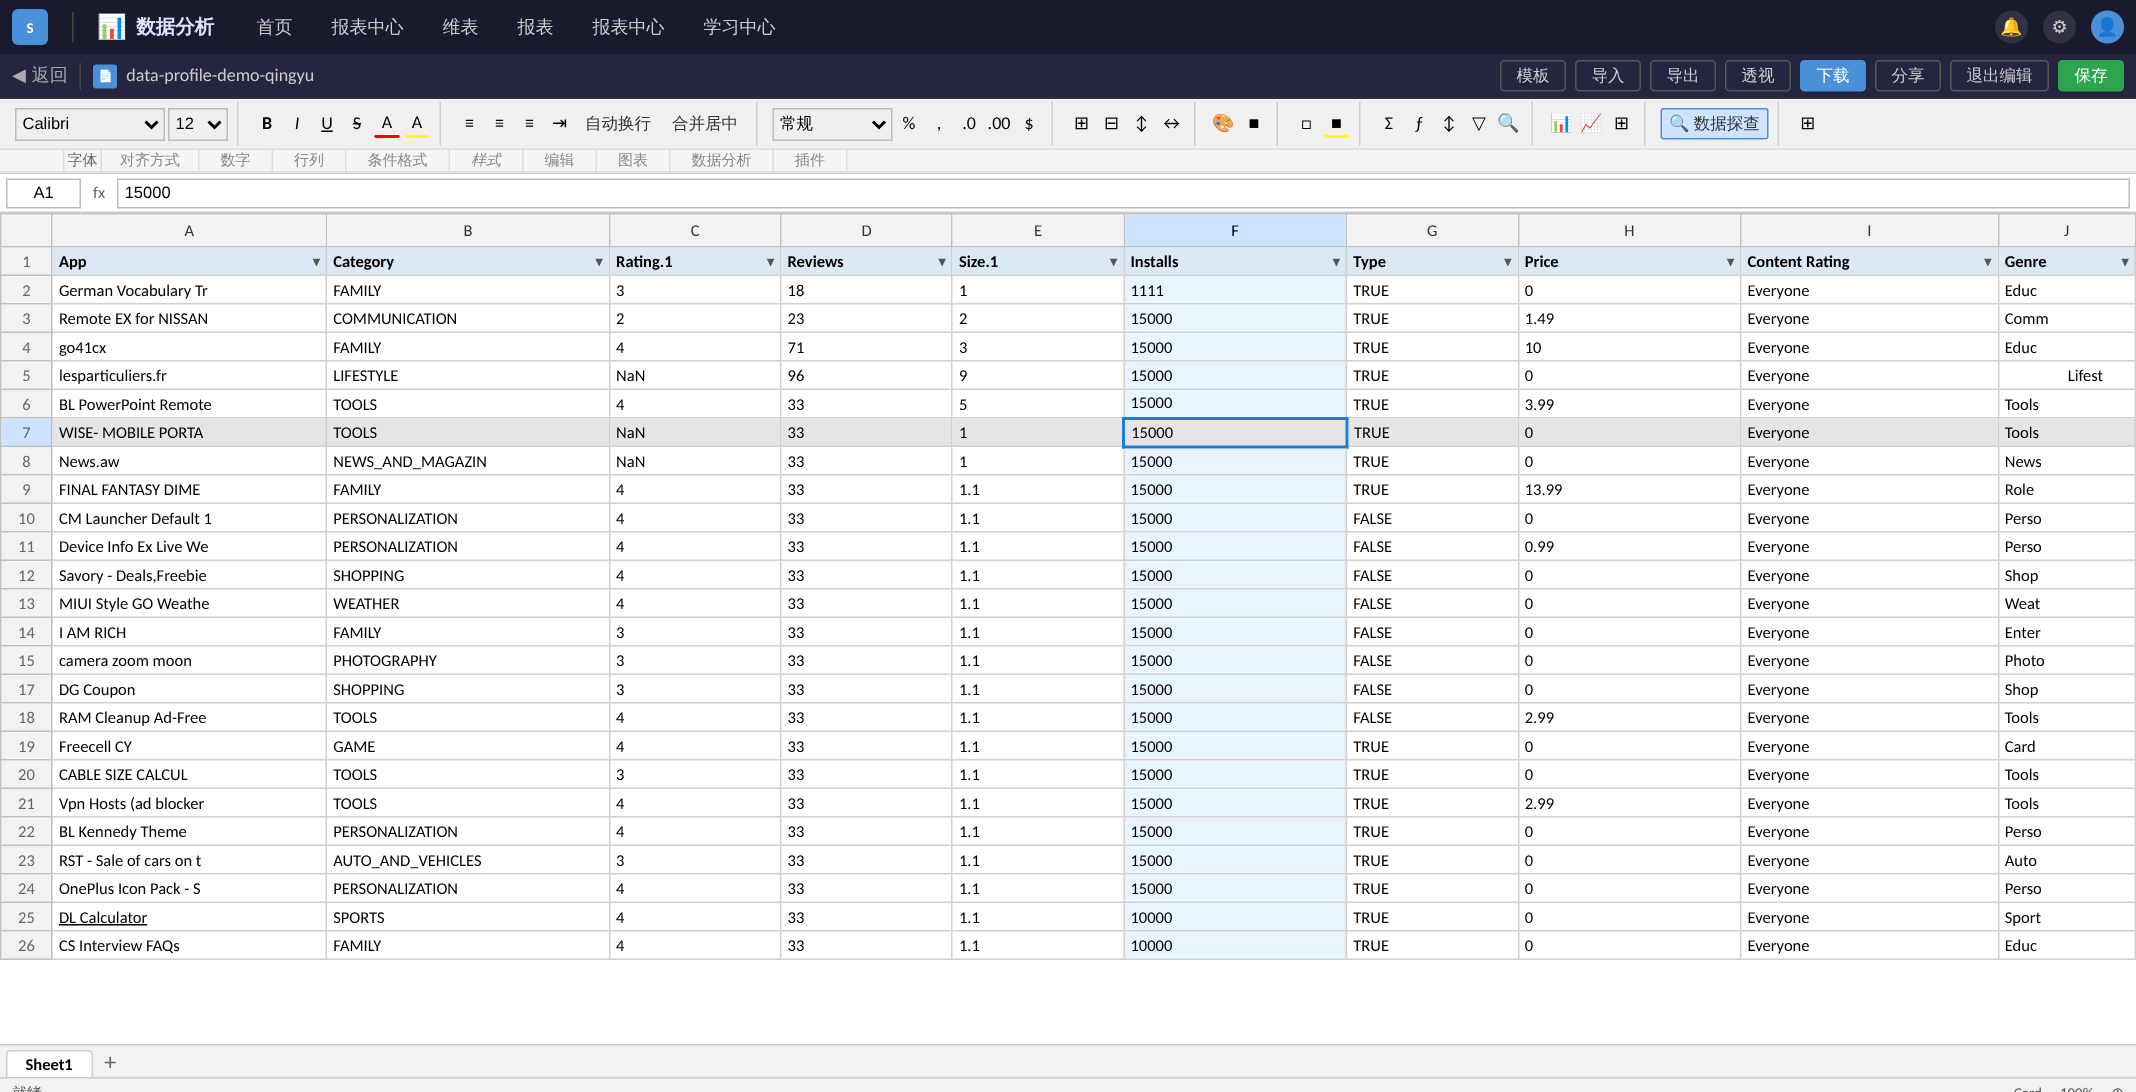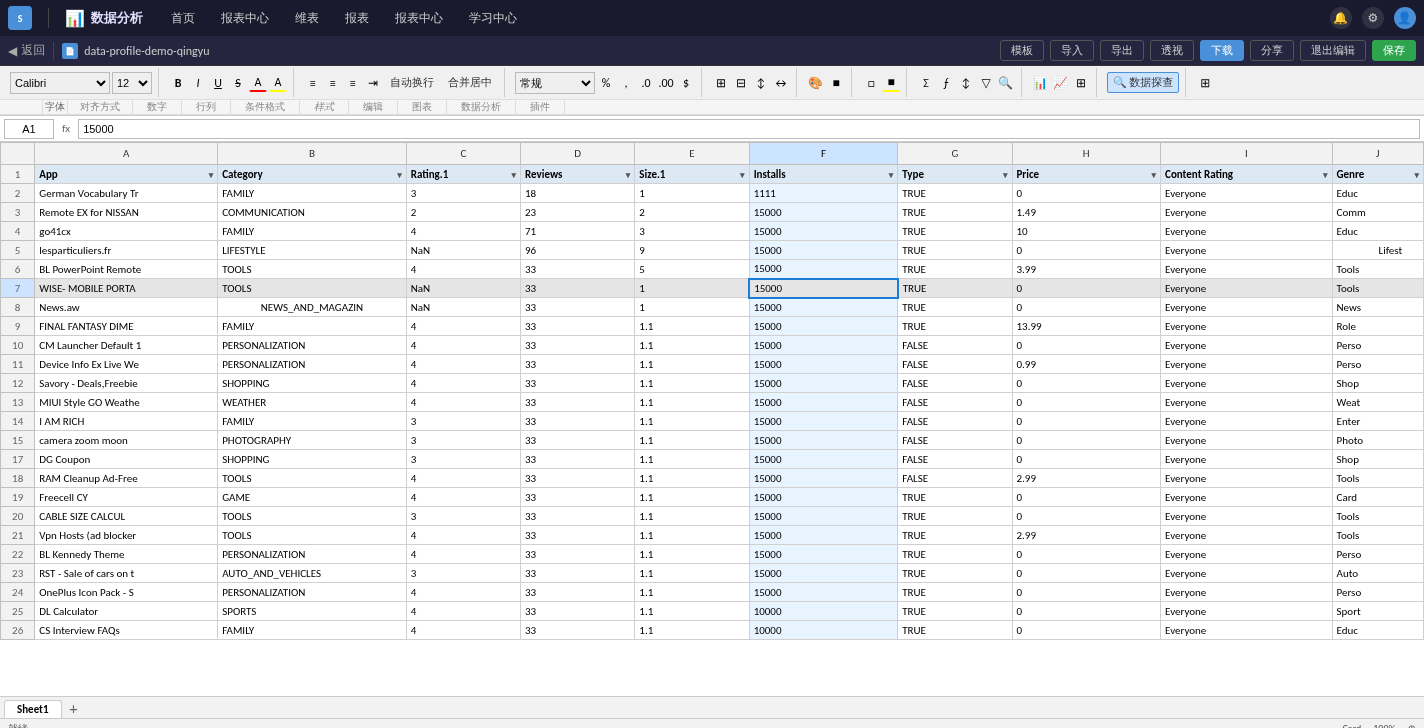--- a/index.html
+++ b/index.html
@@ -475,21 +475,21 @@
             <td style="width: 100px; max-width: 100px;">1</td>
             <td class="active-cell" style="width: 130px; max-width: 130px;">15000</td>
             <td style="width: 100px; max-width: 100px;">TRUE</td>
             <td style="width: 130px; max-width: 130px;">0</td>
             <td style="width: 150px; max-width: 150px;">Everyone</td>
             <td style="width: 80px; max-width: 80px;">Tools</td>
           </tr>
           <tr>
             <td class="row-header">8</td>
             <td style="width: 160px; max-width: 160px;">News.aw</td>
-            <td style="width: 165px; max-width: 165px; text-align: center;">NEWS_AND_MAGAZIN</td>
+            <td style="width: 165px; max-width: 165px;">NEWS_AND_MAGAZIN</td>
             <td style="width: 100px; max-width: 100px;">NaN</td>
             <td style="width: 100px; max-width: 100px;">33</td>
             <td style="width: 100px; max-width: 100px;">1</td>
             <td class="highlighted-col" style="width: 130px; max-width: 130px;">15000</td>
             <td style="width: 100px; max-width: 100px;">TRUE</td>
             <td style="width: 130px; max-width: 130px;">0</td>
             <td style="width: 150px; max-width: 150px;">Everyone</td>
             <td style="width: 80px; max-width: 80px;">News</td>
           </tr>
           <tr>
@@ -682,21 +682,21 @@
             <td style="width: 100px; max-width: 100px;">33</td>
             <td style="width: 100px; max-width: 100px;">1.1</td>
             <td class="highlighted-col" style="width: 130px; max-width: 130px;">15000</td>
             <td style="width: 100px; max-width: 100px;">TRUE</td>
             <td style="width: 130px; max-width: 130px;">0</td>
             <td style="width: 150px; max-width: 150px;">Everyone</td>
             <td style="width: 80px; max-width: 80px;">Perso</td>
           </tr>
           <tr>
             <td class="row-header">25</td>
-            <td style="width: 160px; max-width: 160px;">DL Calculator</td>
+            <td style="width: 160px; max-width: 160px; text-decoration: underline;">DL Calculator</td>
             <td style="width: 165px; max-width: 165px;">SPORTS</td>
             <td style="width: 100px; max-width: 100px;">4</td>
             <td style="width: 100px; max-width: 100px;">33</td>
             <td style="width: 100px; max-width: 100px;">1.1</td>
             <td class="highlighted-col" style="width: 130px; max-width: 130px;">10000</td>
             <td style="width: 100px; max-width: 100px;">TRUE</td>
             <td style="width: 130px; max-width: 130px;">0</td>
             <td style="width: 150px; max-width: 150px;">Everyone</td>
             <td style="width: 80px; max-width: 80px;">Sport</td>
           </tr>

